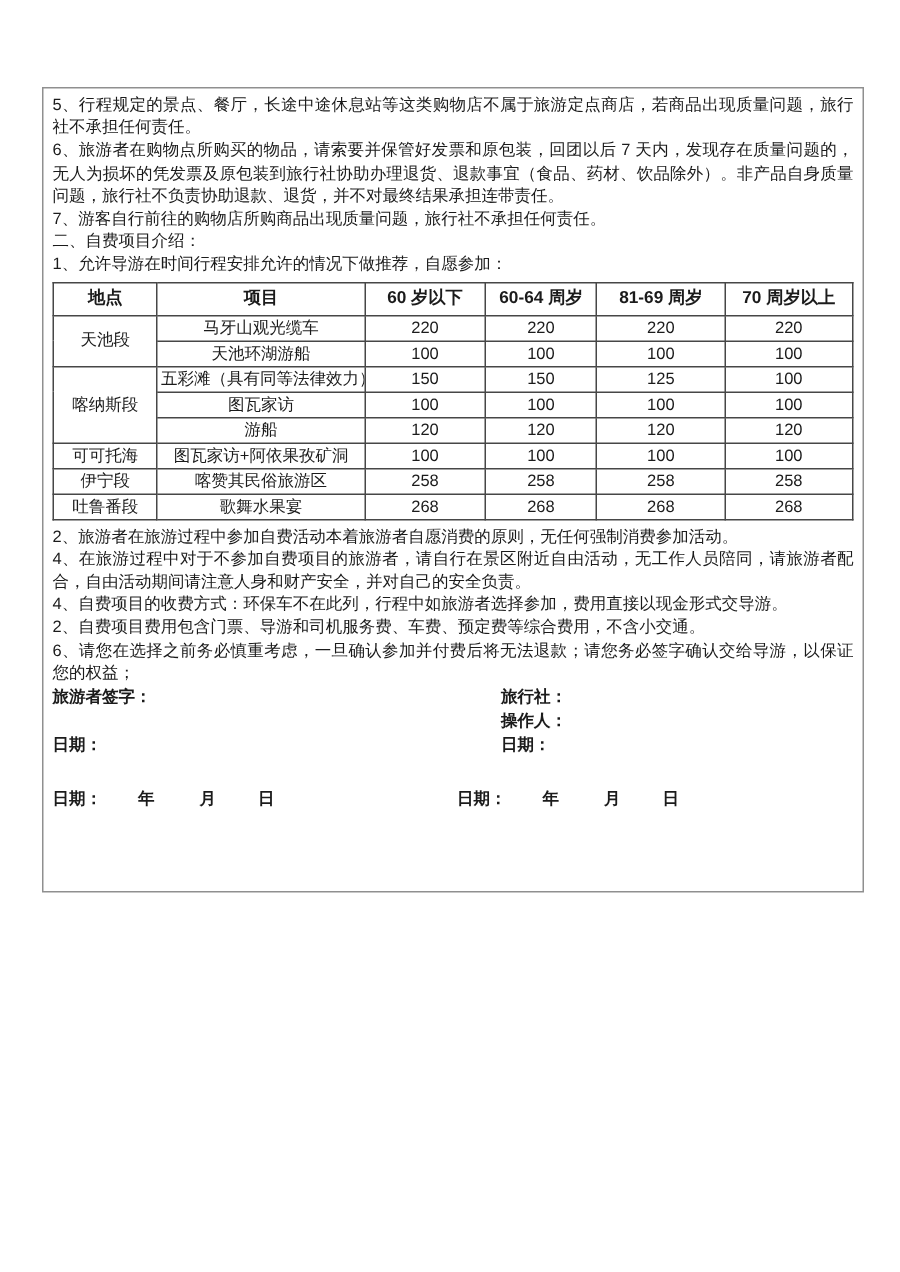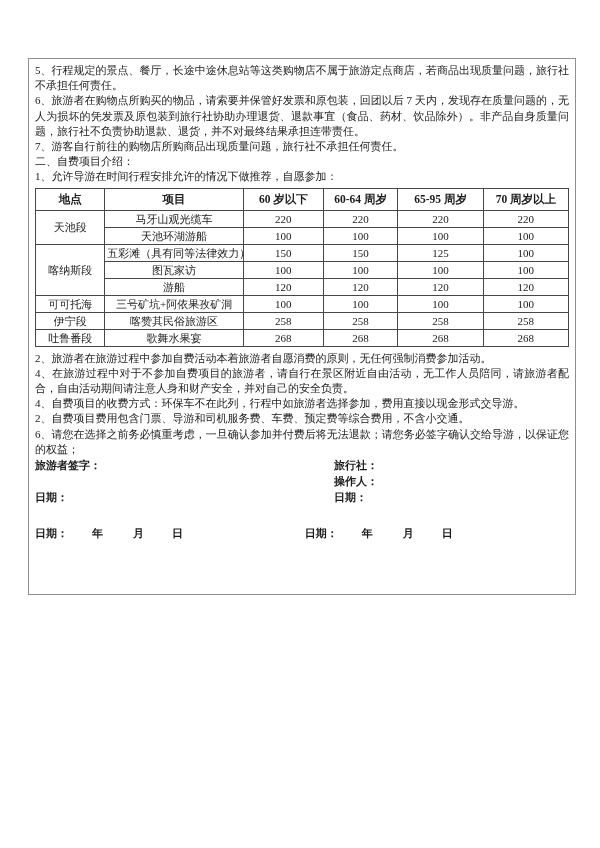--- a/index.html
+++ b/index.html
@@ -1,20 +1,20 @@
 <!DOCTYPE html>
 <html lang="zh"><head>
 <meta charset="utf-8">
 <style>
   html,body{margin:0;padding:0;background:#ffffff;}
   .page{
     position:relative;
     width:600px;height:848px;
     background:#ffffff;
-    font-family:Liberation Serif, serif;
+    font-family:Liberation Sans, sans-serif;
     color:#1b1b1b;
     overflow:hidden;
     border-radius:12px;
   }
   .doc-box{
     position:absolute;
     left:28px;top:58px;
     width:548px;height:537px;
     border:1px solid #8f8f8f;
     box-sizing:border-box;
@@ -80,21 +80,21 @@
           <col class="col-p2">
           <col class="col-p3">
           <col class="col-p4">
       </colgroup>
       <thead>
         <tr>
           <th>地点</th>
           <th>项目</th>
           <th>60 岁以下</th>
           <th>60-64 周岁</th>
-          <th>65-95 周岁</th>
+          <th>81-69 周岁</th>
           <th>70 周岁以上</th>
         </tr>
       </thead>
       <tbody>
         <tr>
           <td rowspan="2">天池段</td>
           <td>马牙山观光缆车</td>
           <td>220</td>
           <td>220</td>
           <td>220</td>
@@ -124,21 +124,21 @@
         </tr>
         <tr>
           <td>游船</td>
           <td>120</td>
           <td>120</td>
           <td>120</td>
           <td>120</td>
         </tr>
         <tr>
           <td>可可托海</td>
-          <td>三号矿坑+阿依果孜矿洞</td>
+          <td>图瓦家访+阿依果孜矿洞</td>
           <td>100</td>
           <td>100</td>
           <td>100</td>
           <td>100</td>
         </tr>
         <tr>
           <td>伊宁段</td>
           <td>喀赞其民俗旅游区</td>
           <td>258</td>
           <td>258</td>

